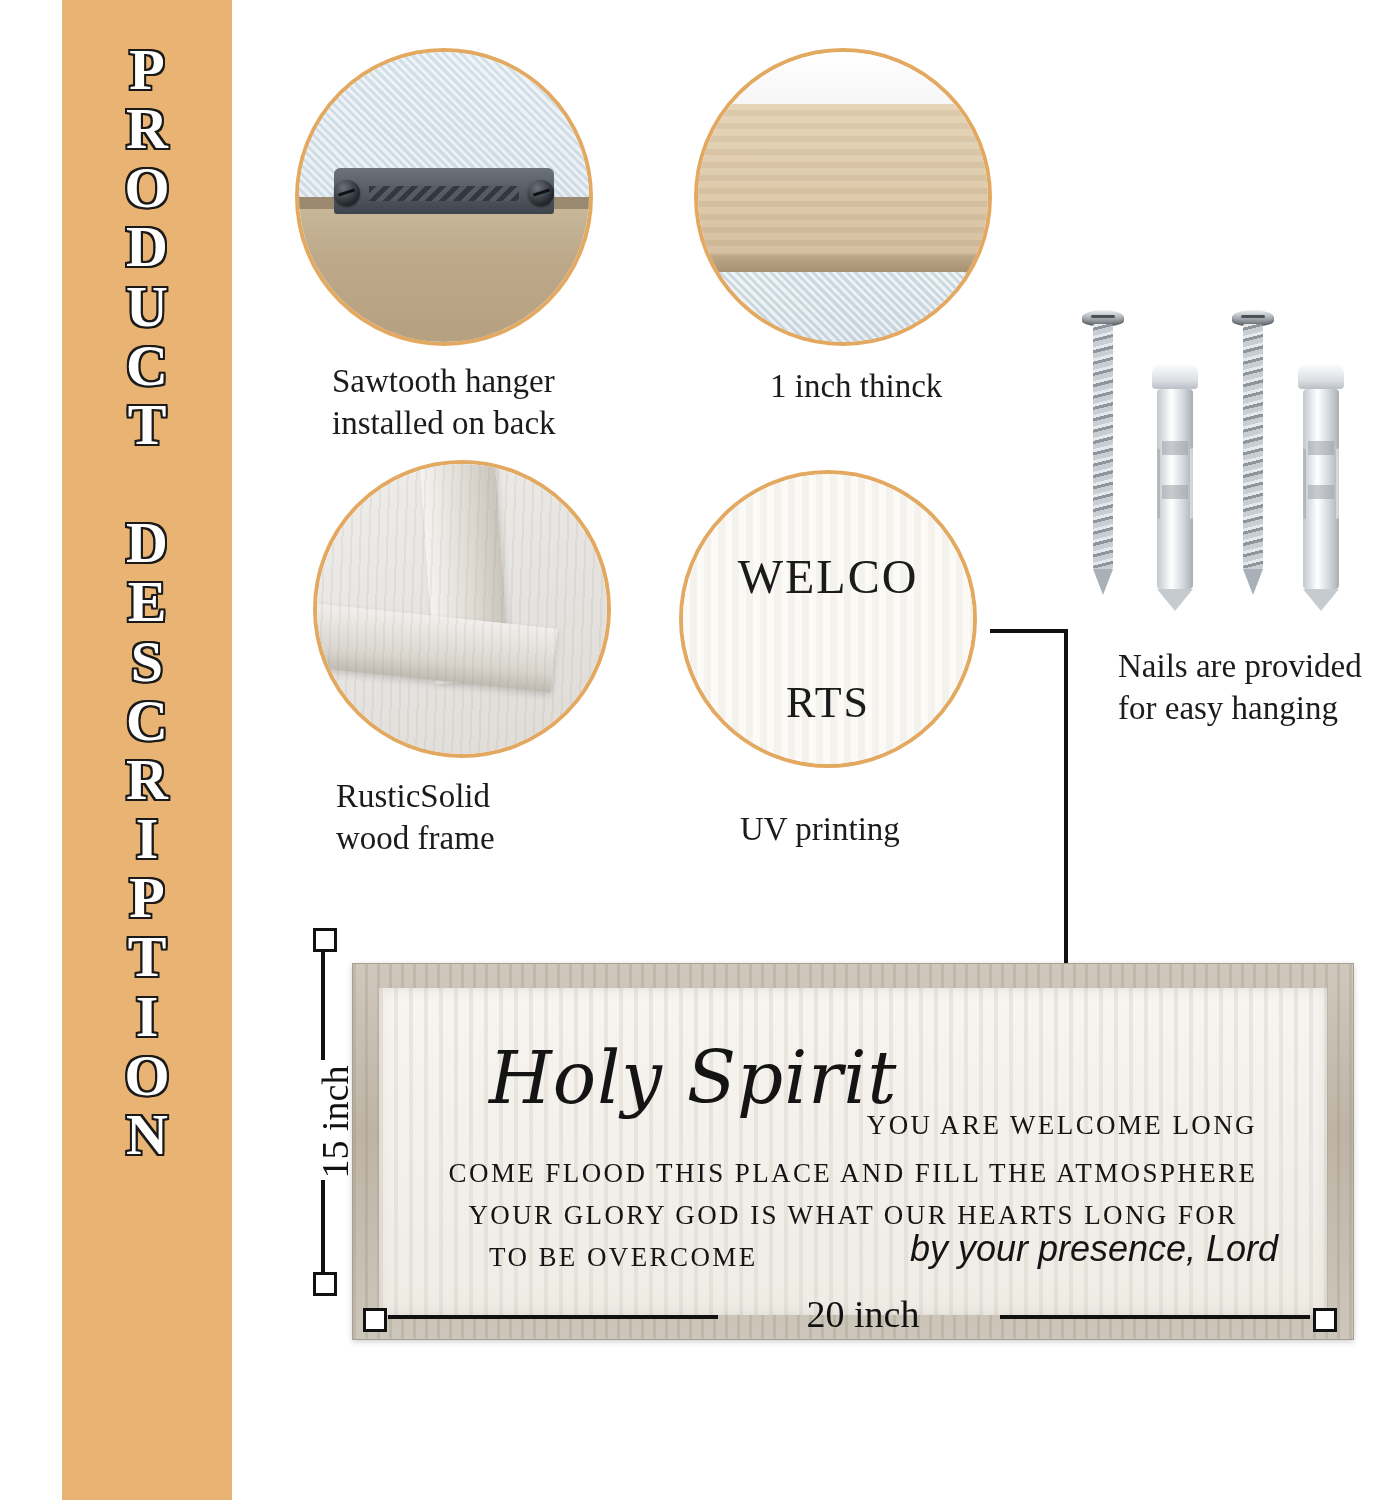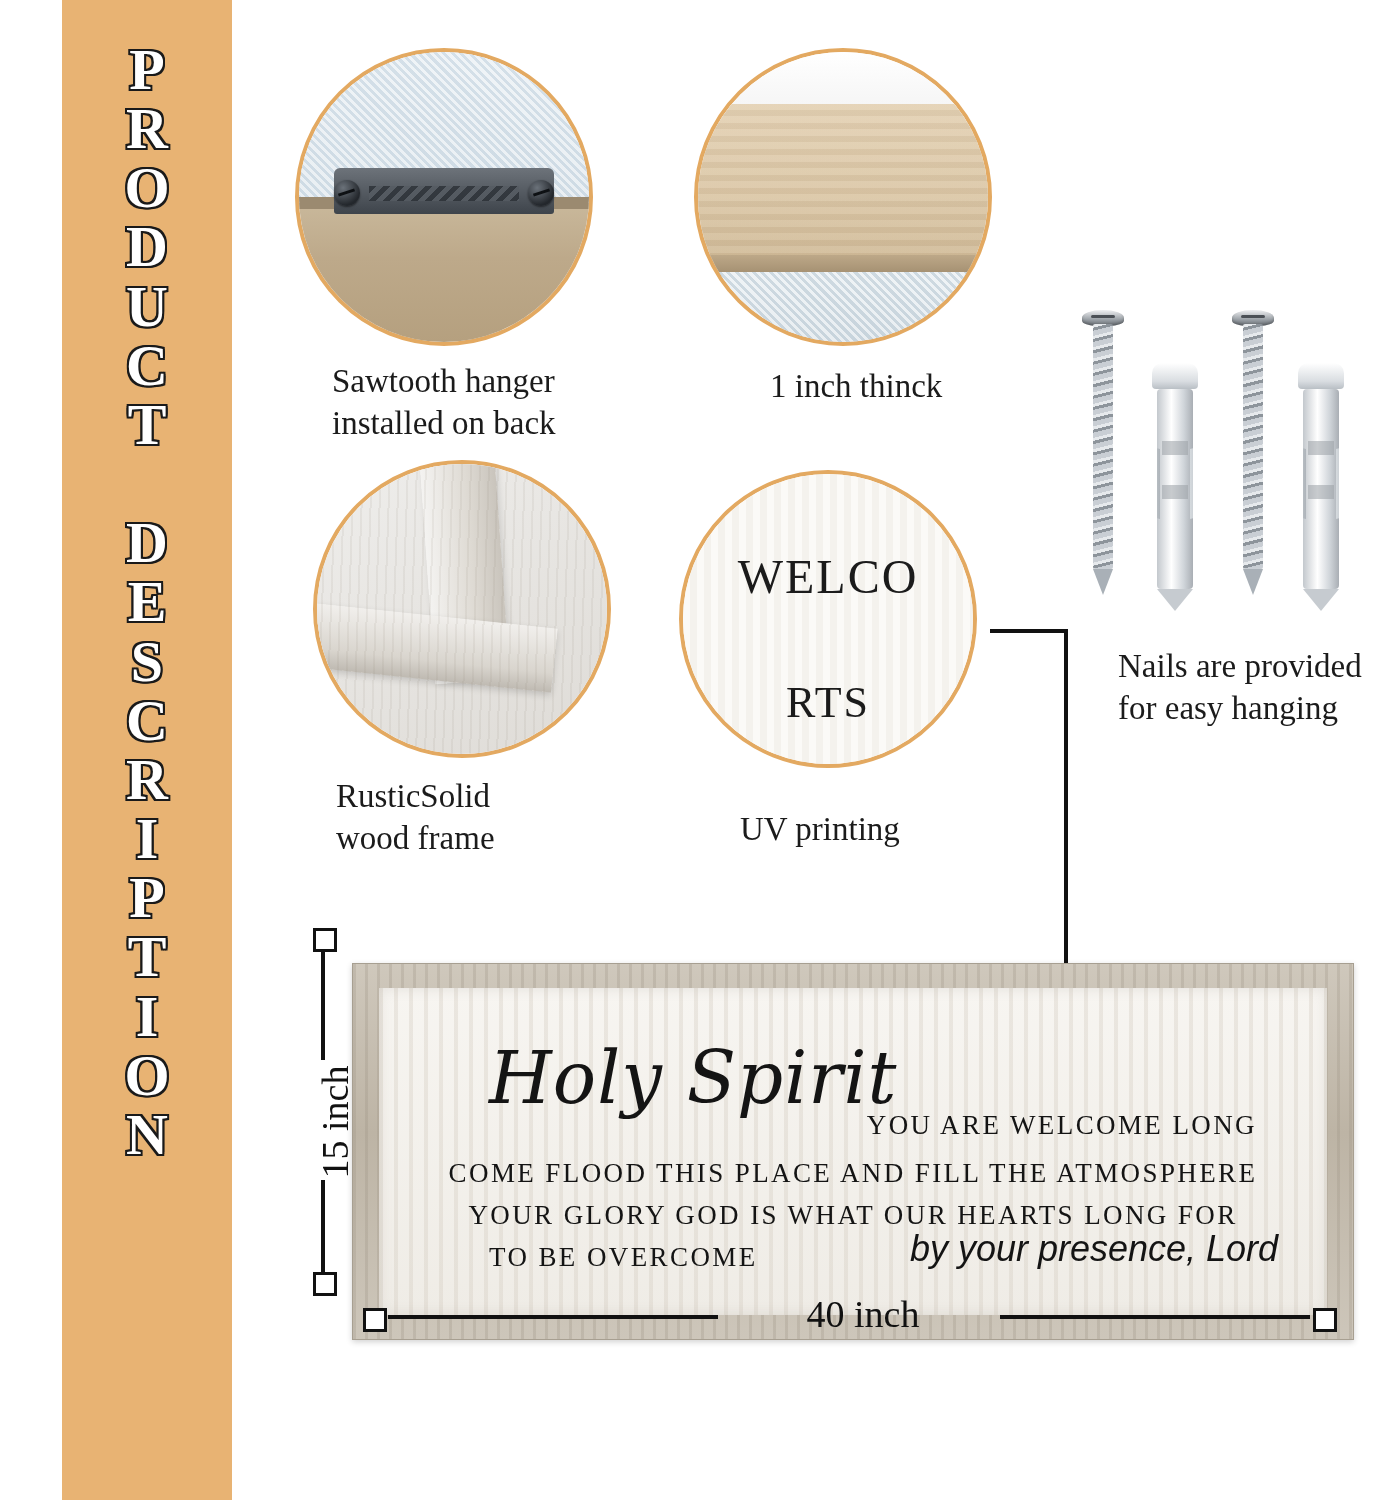--- a/index.html
+++ b/index.html
@@ -488,13 +488,13 @@
 <div class="dim-sq" style="left:313px; top:928px;"></div>
 <div class="dim-line" style="left:321px; top:950px; width:4px; height:110px;"></div>
 <div class="dim-line" style="left:321px; top:1180px; width:4px; height:98px;"></div>
 <div class="dim-sq" style="left:313px; top:1272px;"></div>
 <div class="dim-label vertical" style="left:250px; top:1100px; width:170px; text-align:center;">15 inch</div>
 
 <div class="dim-sq" style="left:363px; top:1308px;"></div>
 <div class="dim-line" style="left:388px; top:1315px; width:330px; height:4px;"></div>
 <div class="dim-line" style="left:1000px; top:1315px; width:310px; height:4px;"></div>
 <div class="dim-sq" style="left:1313px; top:1308px;"></div>
-<div class="dim-label" style="left:718px; top:1292px; width:290px; text-align:center;">40 inch</div>
+<div class="dim-label" style="left:718px; top:1292px; width:290px; text-align:center;">20 inch</div>
 
 </body></html>

